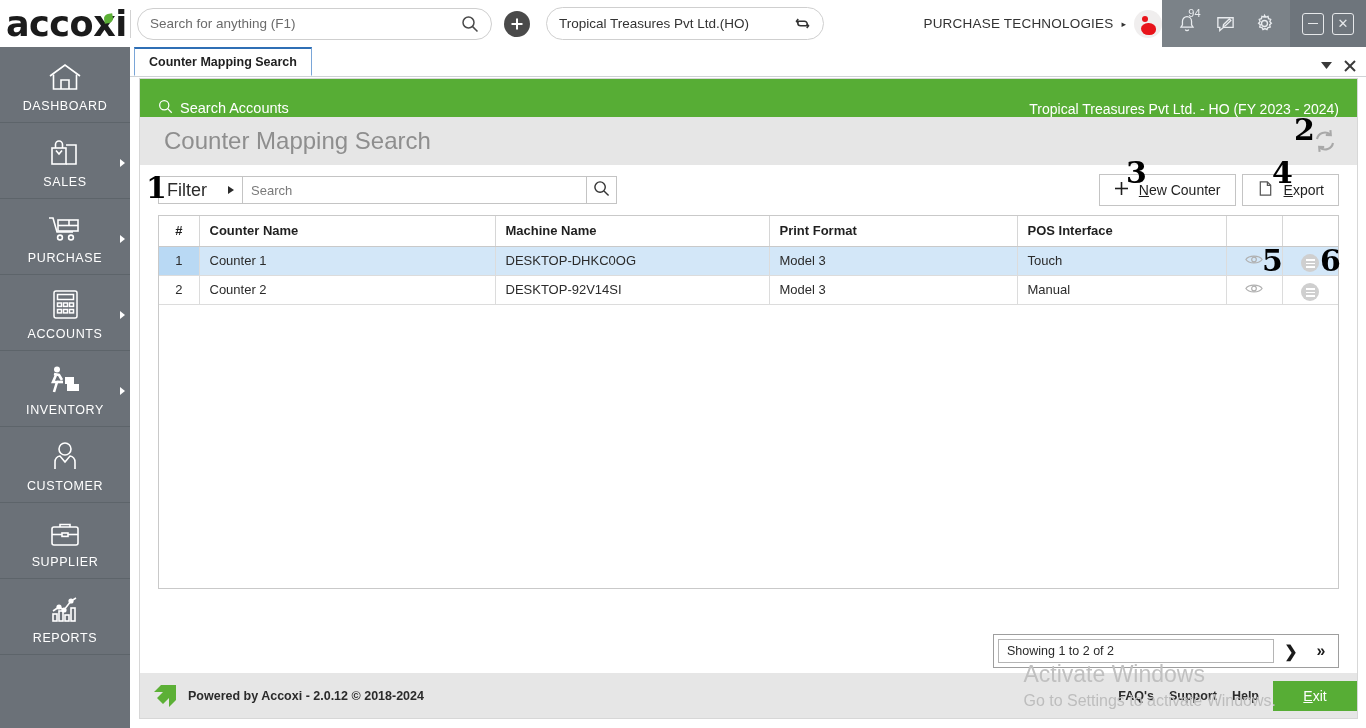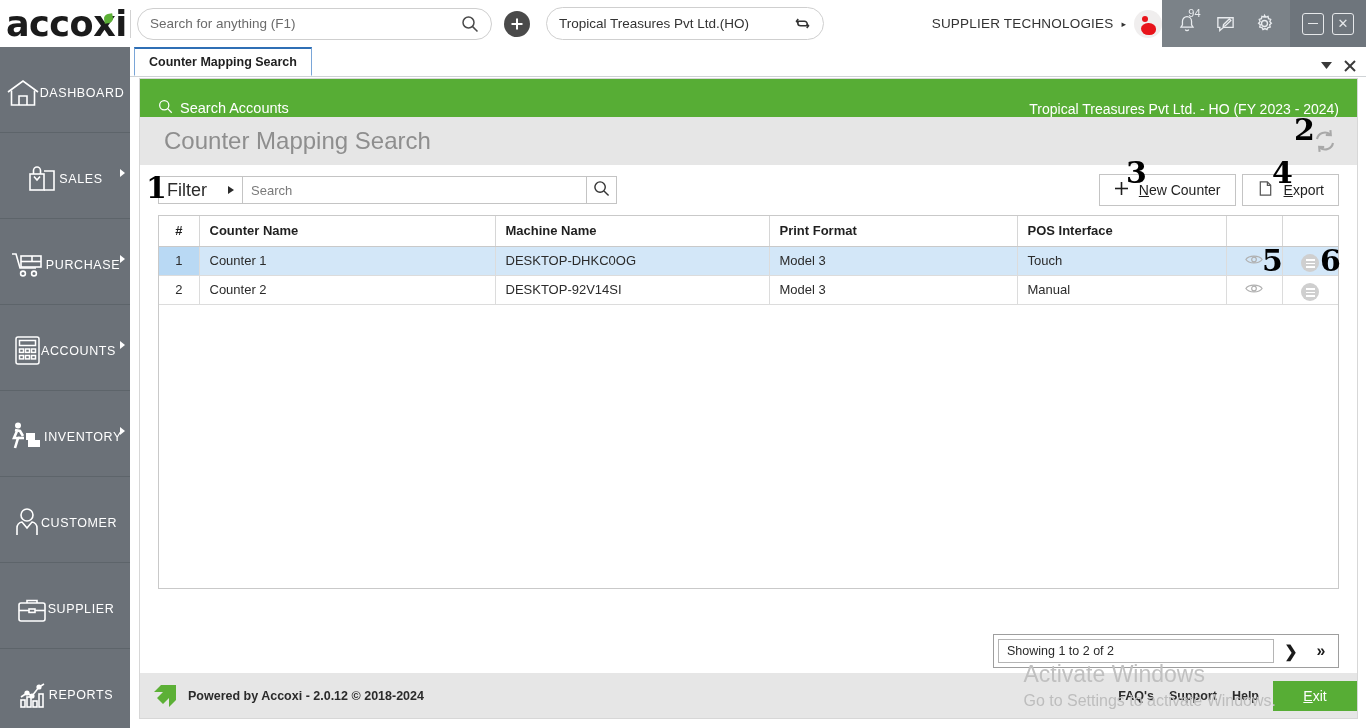--- a/index.html
+++ b/index.html
@@ -96,23 +96,23 @@
     color: #e6e8ea; font-size: 13px; line-height: 1;
   }
   .wbtn .dash { width: 10px; height: 1.5px; background: #e6e8ea; }
 
   
   .sidebar {
     position: absolute; left: 0; top: 47px; width: 130px; height: 681px;
     background: #6b7178;
   }
   .nav-item {
-    position: relative; height: 86px;
+    position: relative; height: 76px;
     border-bottom: 1px solid #5d646a;
-    display: flex; align-items: center;
+    display: flex; flex-direction: column; align-items: center;
     justify-content: center; color: #ffffff; cursor: pointer;
   }
   .nav-item .glyph { height: 36px; display: flex; align-items: flex-end; }
   .nav-item .label {
     font-size: 12.5px; letter-spacing: 0.6px; margin-top: 7px;
   }
   .nav-item .arrow {
     position: absolute; right: 5px; top: 36px;
     width: 0; height: 0; border-left: 5px solid #ffffff;
     border-top: 4px solid transparent; border-bottom: 4px solid transparent;
@@ -321,21 +321,21 @@
         <svg width="17" height="17" viewBox="0 0 18 18" fill="none" stroke="#333" stroke-width="1.6">
           <path d="M3 6.5 H11 a3 3 0 0 1 3 3 v1.5"></path>
           <polyline points="4.5,4.2 2.6,6.5 4.5,8.8"></polyline>
           <path d="M15 11.5 H7 a3 3 0 0 1 -3 -3 V7"></path>
           <polyline points="13.5,13.8 15.4,11.5 13.5,9.2"></polyline>
         </svg>
       </span>
     </div>
 
     <div class="org-area">
-      <span class="org-name">SUPPLIER TECHNOLOGIES</span>
+      <span class="org-name">PURCHASE TECHNOLOGIES</span>
       <span class="org-caret">▸</span>
       <span class="avatar">
         <span class="blob1"></span>
         <span class="blob2"></span>
       </span>
     </div>
 
     <div class="sysicons">
       <span class="si icon-btn">
         <svg width="20" height="20" viewBox="0 0 22 22" fill="none" stroke="#e9ecef" stroke-width="1.4">

